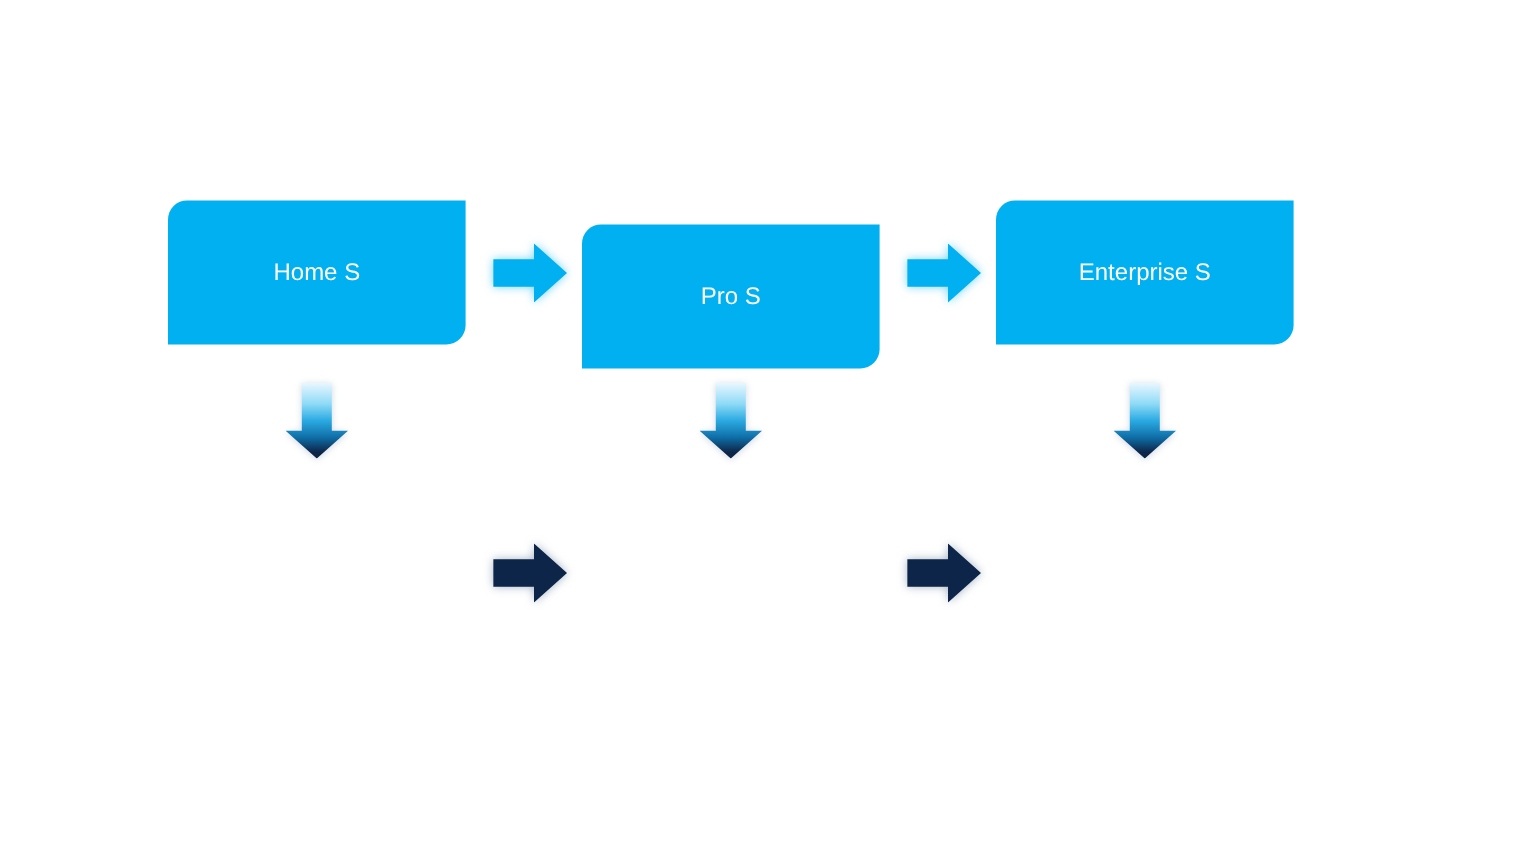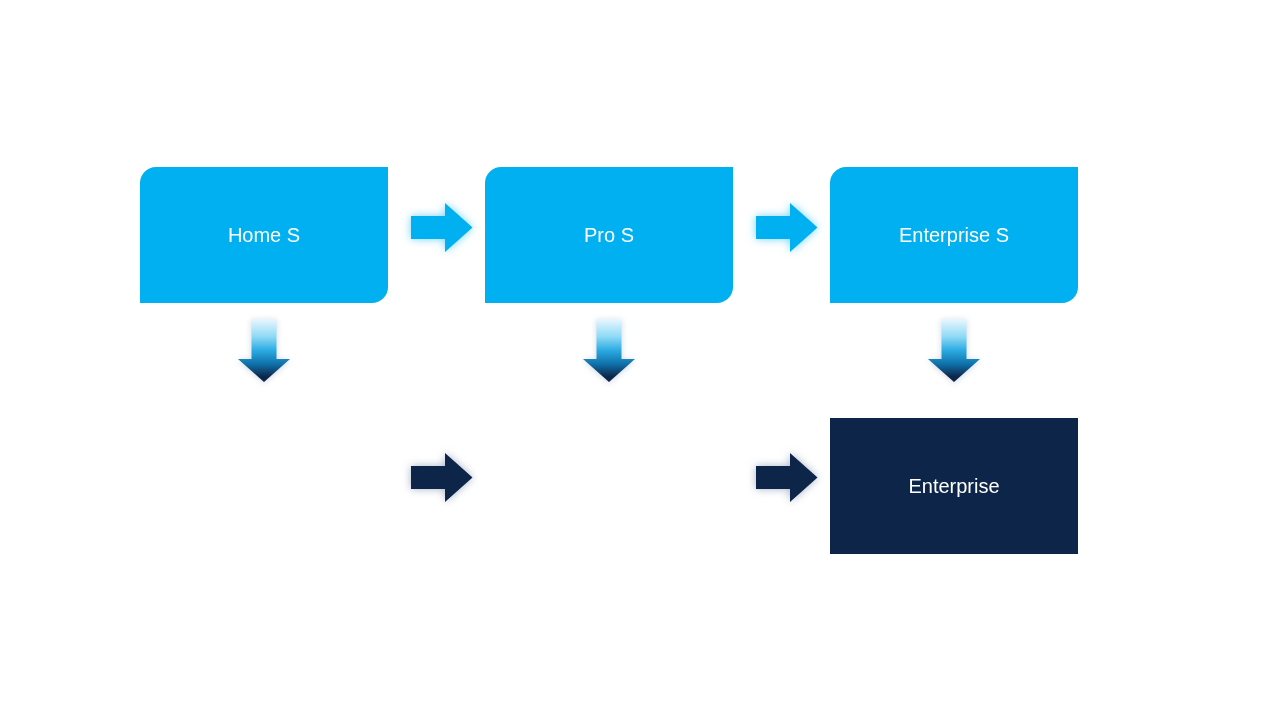--- a/index.html
+++ b/index.html
@@ -11,39 +11,39 @@
     position: relative;
     width: 1280px;
     height: 720px;
     background: var(--canvas-white, #ffffff);
     font-family: "Liberation Sans", sans-serif;
     overflow: hidden;
   }
   .node {
     position: absolute;
     width: 248px;
-    height: 136px;
+    height: 120px;
     display: flex;
     align-items: center;
     justify-content: center;
     color: var(--text-white, #ffffff);
     font-size: 20px;
     text-align: center;
   }
   .node.top {
     top: 167px;
     background: var(--light-blue, #00B0F0);
     border-radius: 16px 0 16px 0;
   }
   .node.bottom {
     top: 418px;
     background: var(--dark-navy, #0D2548);
   }
   .col0 { left: 140px; }
-  .col1 { left: 485px; }
+  .col1 { left: 485px; margin-top: 20px; }
   .col2 { left: 830px; }
 
   .arrow { position: absolute; display: block; }
 
   .arrow-right.light {
     color: var(--light-blue, #00B0F0);
     filter: drop-shadow(0 0 4px rgba(0, 176, 240, 0.55));
   }
   .arrow-right.dark {
     color: var(--dark-navy, #0D2548);
@@ -98,23 +98,20 @@
   <svg class="arrow arrow-down dn dn0" width="52" height="63" viewBox="0 0 52 63">
     <polygon points="13.5,0 38.5,0 38.5,40 52,40 26,63 0,40 13.5,40" fill="url(#gradDown)"></polygon>
   </svg>
   <svg class="arrow arrow-down dn dn1" width="52" height="63" viewBox="0 0 52 63">
     <polygon points="13.5,0 38.5,0 38.5,40 52,40 26,63 0,40 13.5,40" fill="url(#gradDown)"></polygon>
   </svg>
   <svg class="arrow arrow-down dn dn2" width="52" height="63" viewBox="0 0 52 63">
     <polygon points="13.5,0 38.5,0 38.5,40 52,40 26,63 0,40 13.5,40" fill="url(#gradDown)"></polygon>
   </svg>
 
-  <div class="node bottom col2">
-    <span>Enterprise</span>
-  </div>
 
   <svg class="arrow arrow-right dark ar1 ar-bot" width="62" height="49" viewBox="0 0 62 49">
     <polygon points="0,13 34,13 34,0 61.5,24.5 34,49 34,36 0,36" fill="currentColor"></polygon>
   </svg>
   <svg class="arrow arrow-right dark ar2 ar-bot" width="62" height="49" viewBox="0 0 62 49">
     <polygon points="0,13 34,13 34,0 61.5,24.5 34,49 34,36 0,36" fill="currentColor"></polygon>
   </svg>
 
 </div>
 

